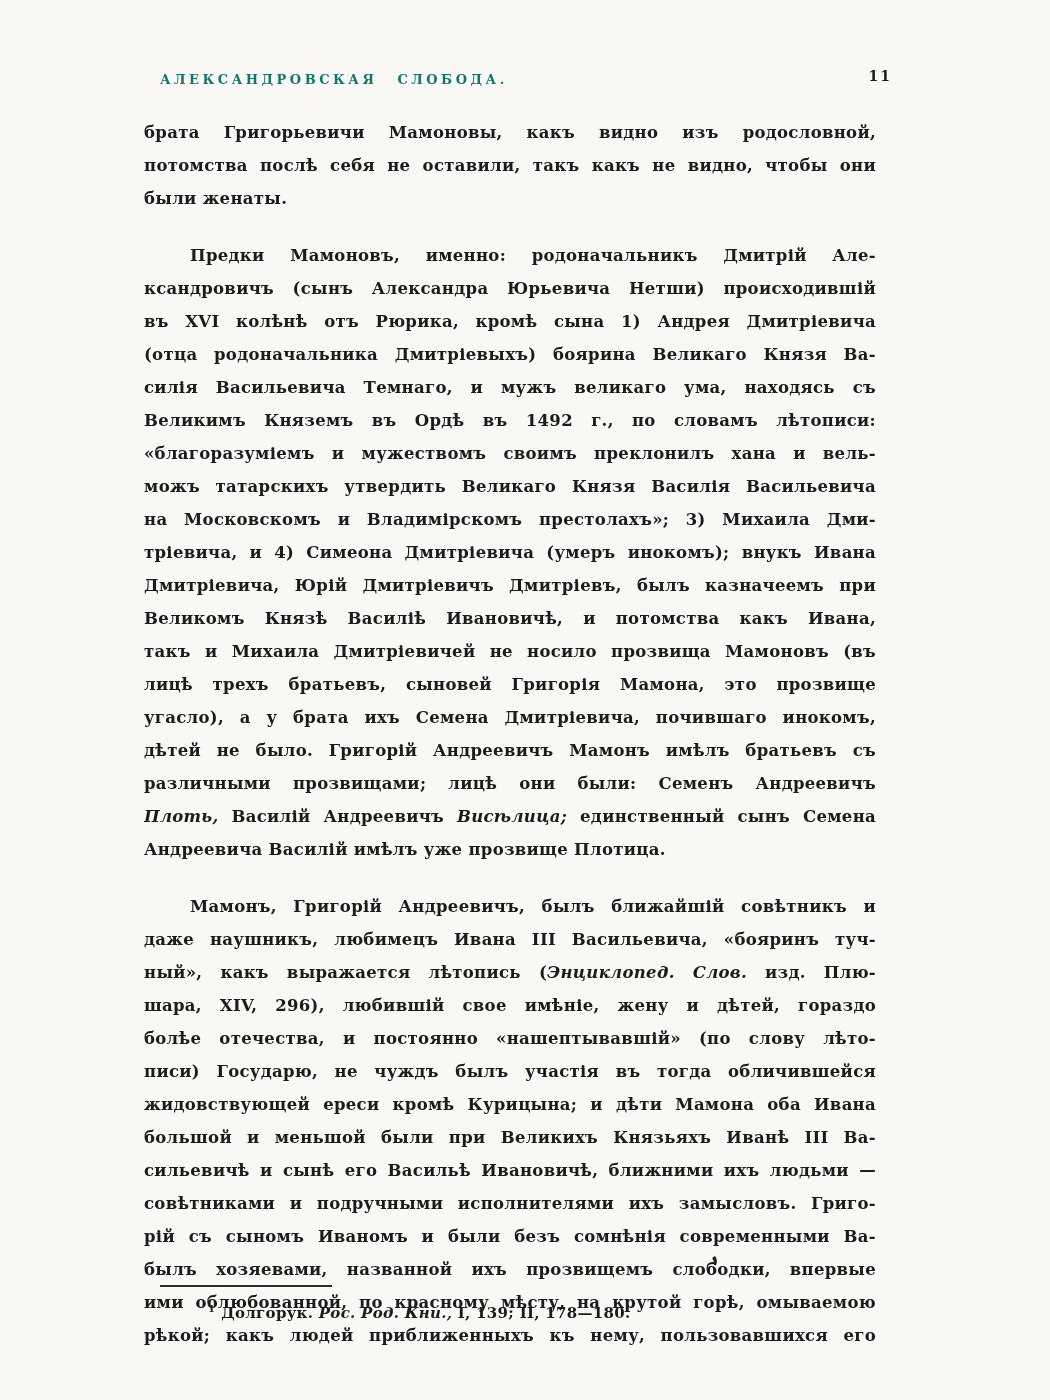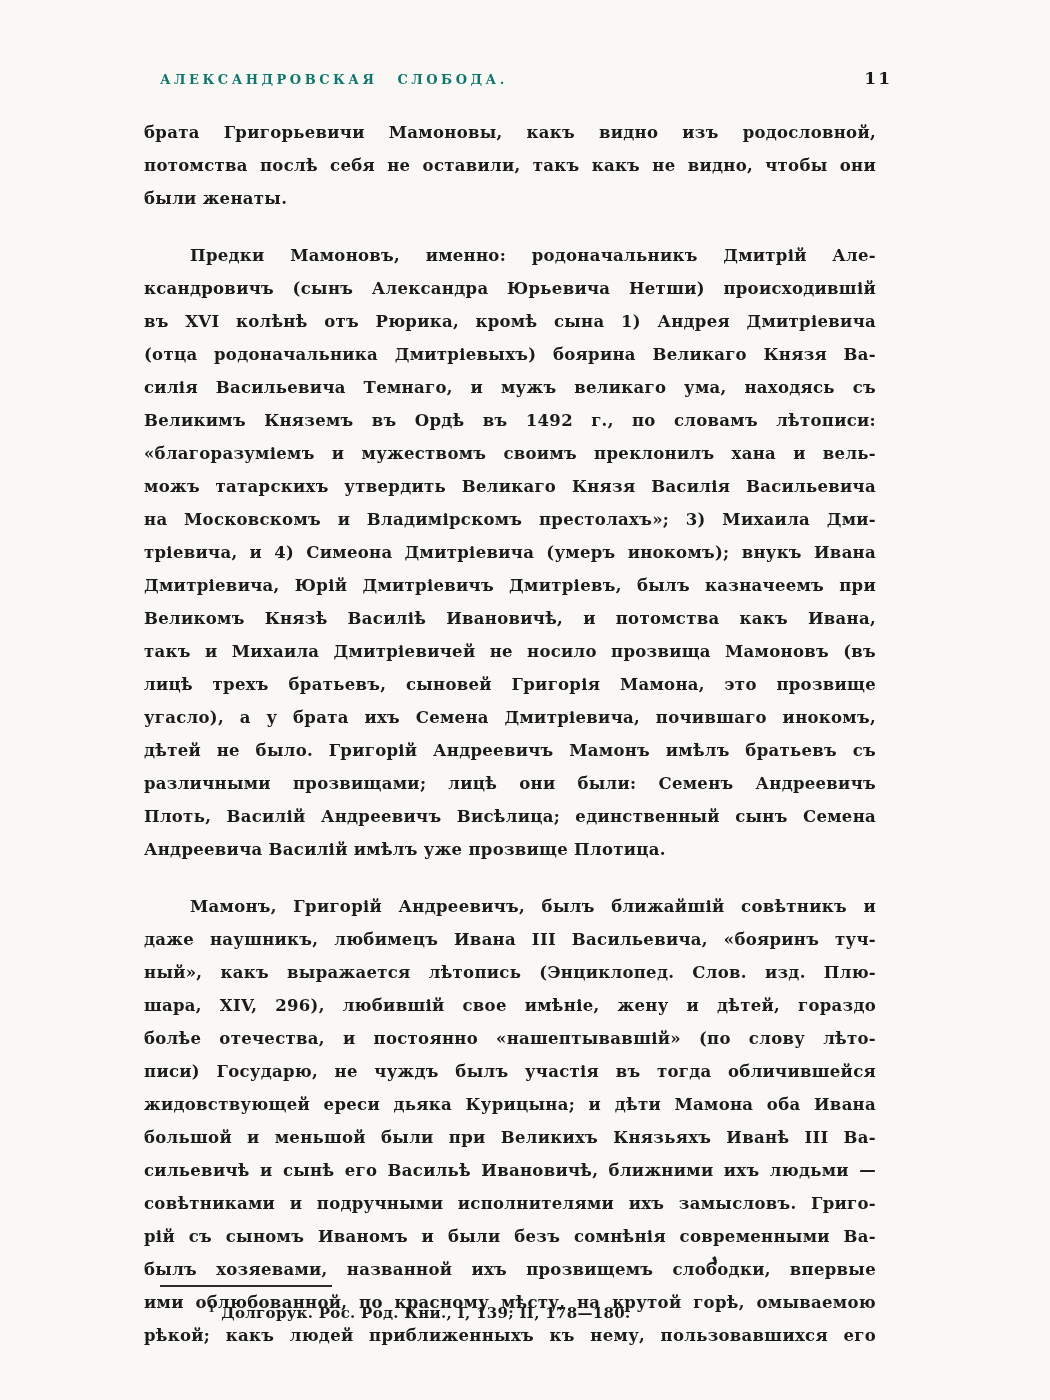--- a/index.html
+++ b/index.html
@@ -23,21 +23,21 @@
     text-align: left;
     font-size: 13px;
     font-weight: 700;
     letter-spacing: 3.5px;
     word-spacing: 12px;
     color: #0f766e;
   }
   .page-number {
     position: absolute;
     right: 0; top: -4px;
-    font-size: 17px;
+    font-size: 14px;
     font-weight: 700;
     letter-spacing: 2px;
   }
   .body-text {
     position: absolute;
     top: 116px; left: 144px; width: 732px;
   }
   .para { margin: 0; }
   .para + .para { margin-top: 24px; }
   .line {
@@ -47,21 +47,21 @@
     font-weight: 700;
     letter-spacing: 0.3px;
     text-align: justify;
     text-align-last: justify;
     white-space: normal;
     height: 33px;
     overflow: hidden;
   }
   .line.lastline { text-align-last: left; }
   .para.indent .line:first-child { padding-left: 46px; }
-  .it { }
+  .it { font-style: italic; }
   .footnote-rule {
     position: absolute;
     left: 160px; top: 1285px;
     width: 172px; height: 0;
     border-top: 2px solid #2b2b2b;
   }
   .footnote {
     position: absolute;
     left: 208px; top: 1303px;
     width: 690px;
@@ -121,21 +121,21 @@
         <div class="line"><span class="it">Плоть,</span><span> Василій Андреевичъ </span><span class="it">Висѣлица;</span><span> единственный сынъ Семена</span></div>
         <div class="line lastline"><span>Андреевича Василій имѣлъ уже прозвище Плотица.</span></div>
       </div>
       <div class="para indent">
         <div class="line"><span>Мамонъ, Григорій Андреевичъ, былъ ближайшій совѣтникъ и</span></div>
         <div class="line"><span>даже наушникъ, любимецъ Ивана III Васильевича, «бояринъ туч-</span></div>
         <div class="line"><span>ный», какъ выражается лѣтопись (</span><span class="it">Энциклопед. Слов.</span><span> изд. Плю-</span></div>
         <div class="line"><span>шара, XIV, 296), любившій свое имѣніе, жену и дѣтей, гораздо</span></div>
         <div class="line"><span>болѣе отечества, и постоянно «нашептывавшій» (по слову лѣто-</span></div>
         <div class="line"><span>писи) Государю, не чуждъ былъ участія въ тогда обличившейся</span></div>
-        <div class="line"><span>жидовствующей ереси дьяка Курицына; и дѣти Мамона оба Ивана</span></div>
+        <div class="line"><span>жидовствующей ереси кромѣ Курицына; и дѣти Мамона оба Ивана</span></div>
         <div class="line"><span>большой и меньшой были при Великихъ Князьяхъ Иванѣ III Ва-</span></div>
         <div class="line"><span>сильевичѣ и сынѣ его Васильѣ Ивановичѣ, ближними ихъ людьми —</span></div>
         <div class="line"><span>совѣтниками и подручными исполнителями ихъ замысловъ. Григо-</span></div>
         <div class="line"><span>рій съ сыномъ Иваномъ и были безъ сомнѣнія современными Ва-</span></div>
         <div class="line"><span>былъ хозяевами, названной ихъ прозвищемъ слободки, впервые</span></div>
         <div class="line"><span>ими облюбованной, по красному мѣсту, на крутой горѣ, омываемою</span></div>
         <div class="line"><span>рѣкой; какъ людей приближенныхъ къ нему, пользовавшихся его</span></div>
       </div>
     </div>
 

